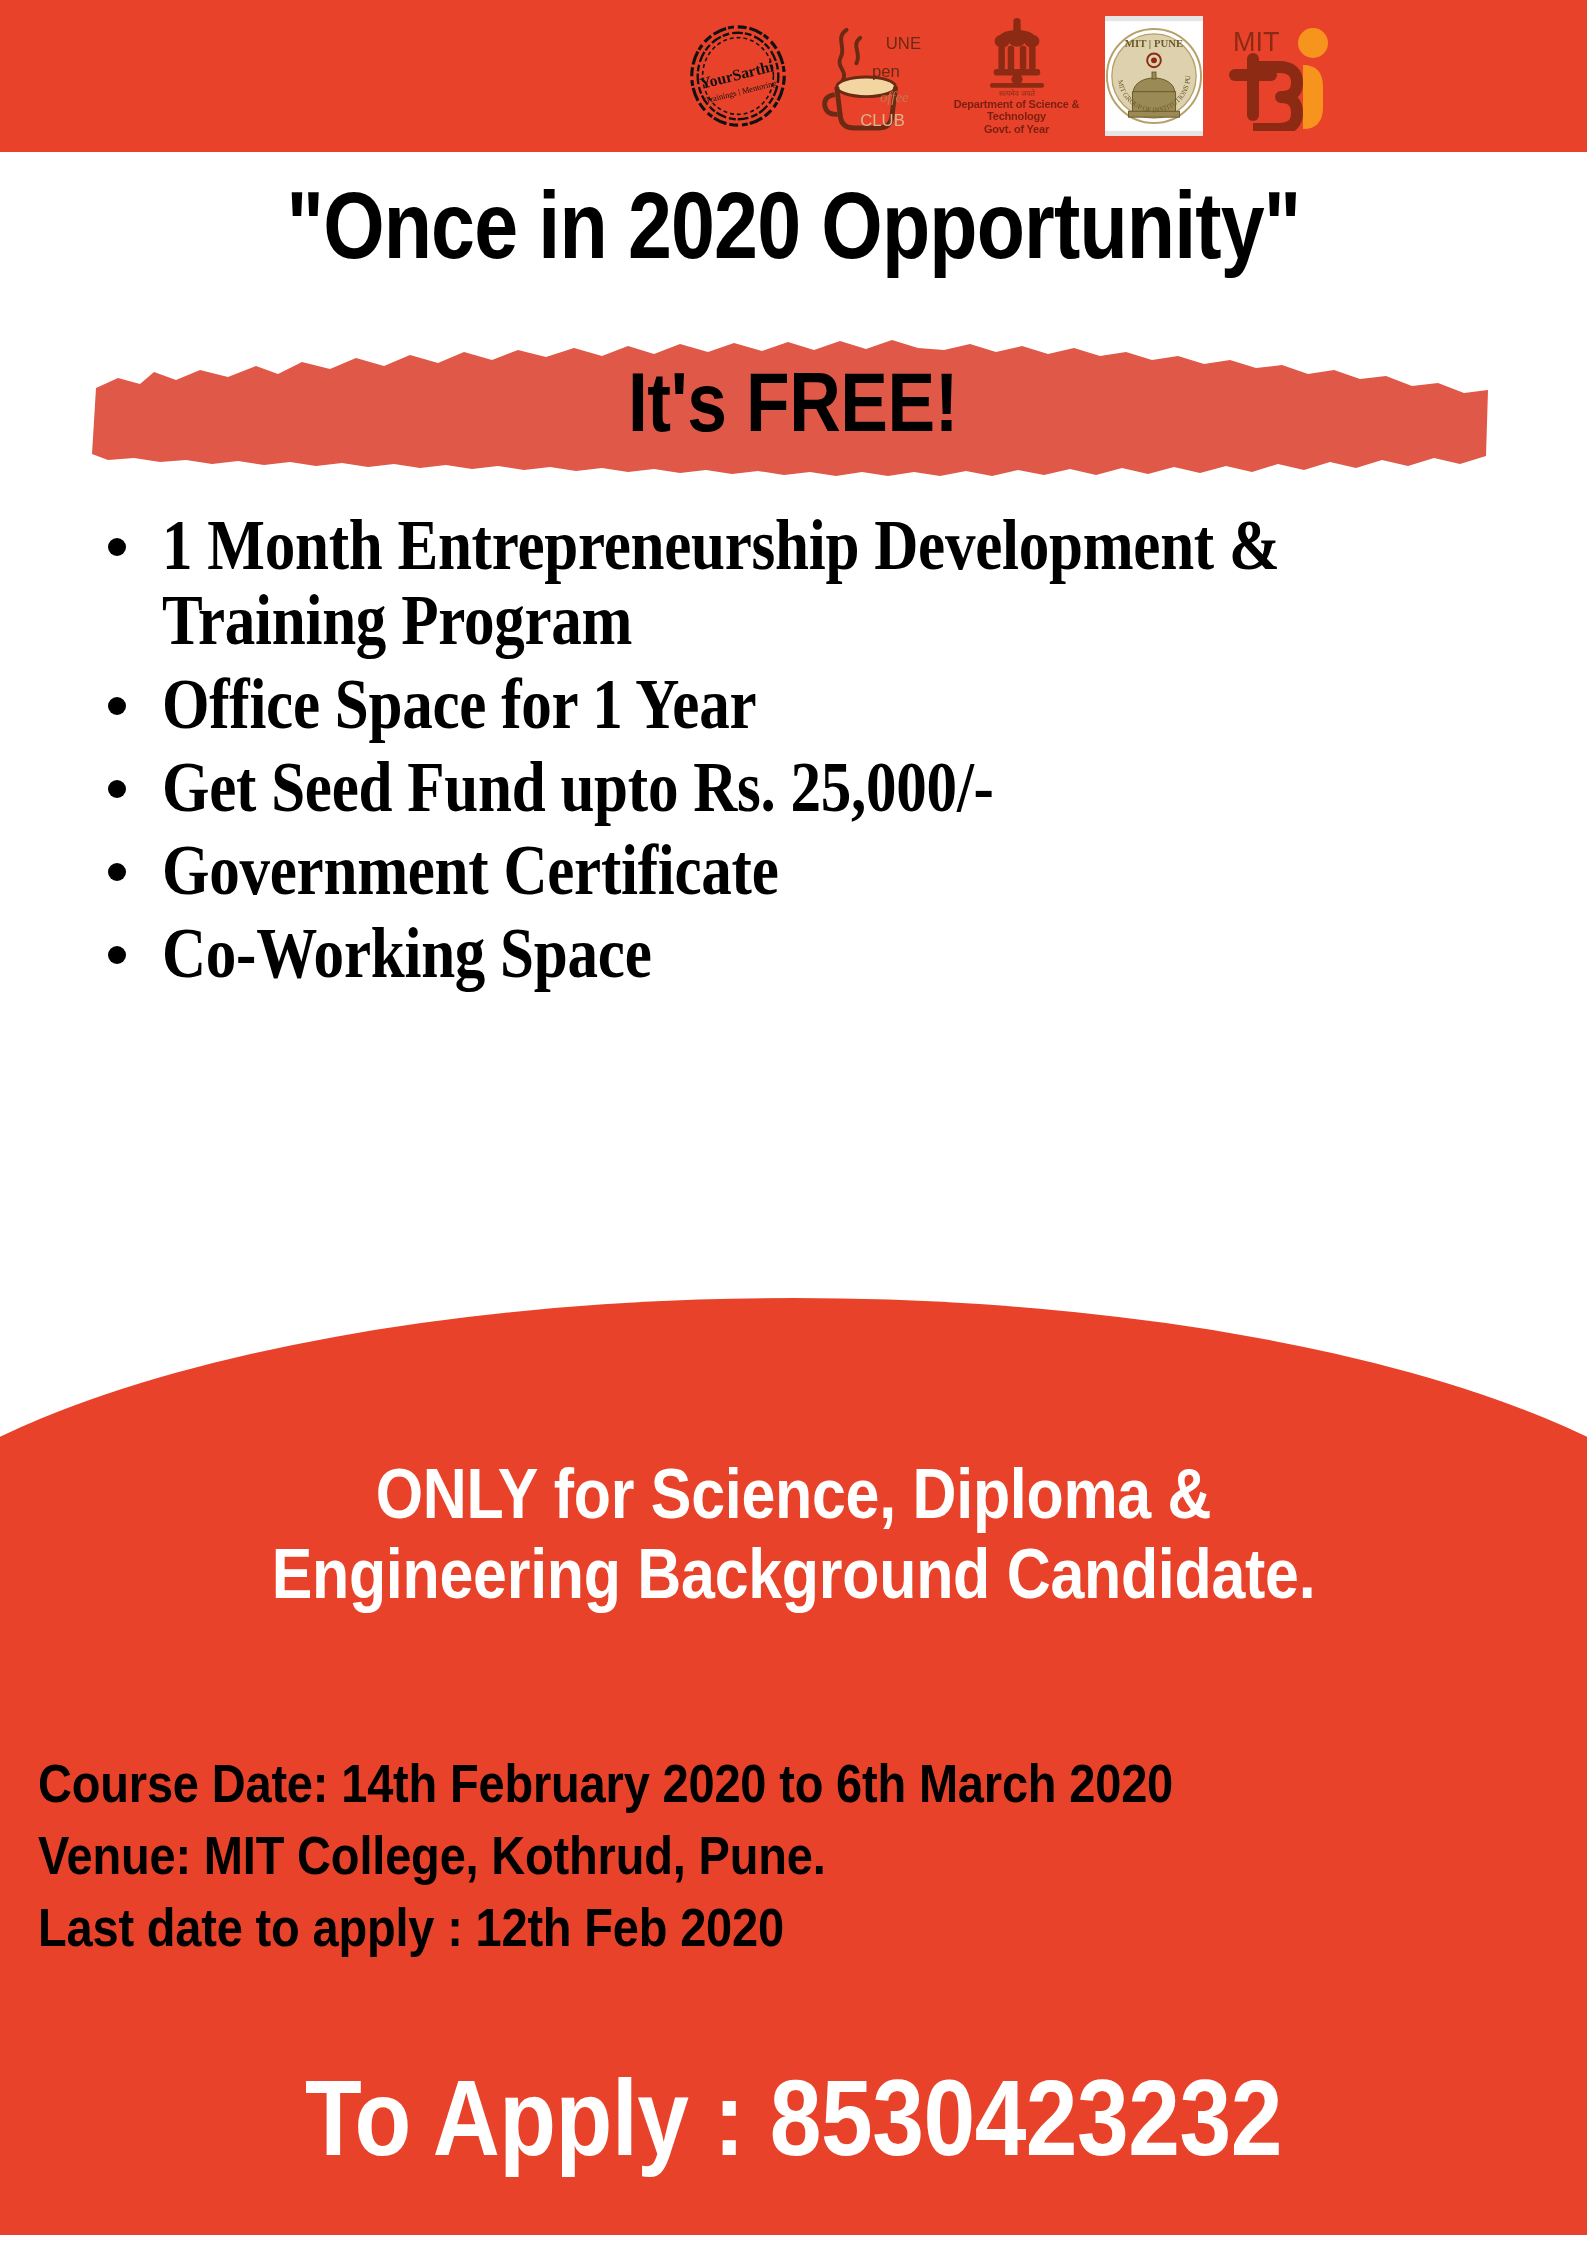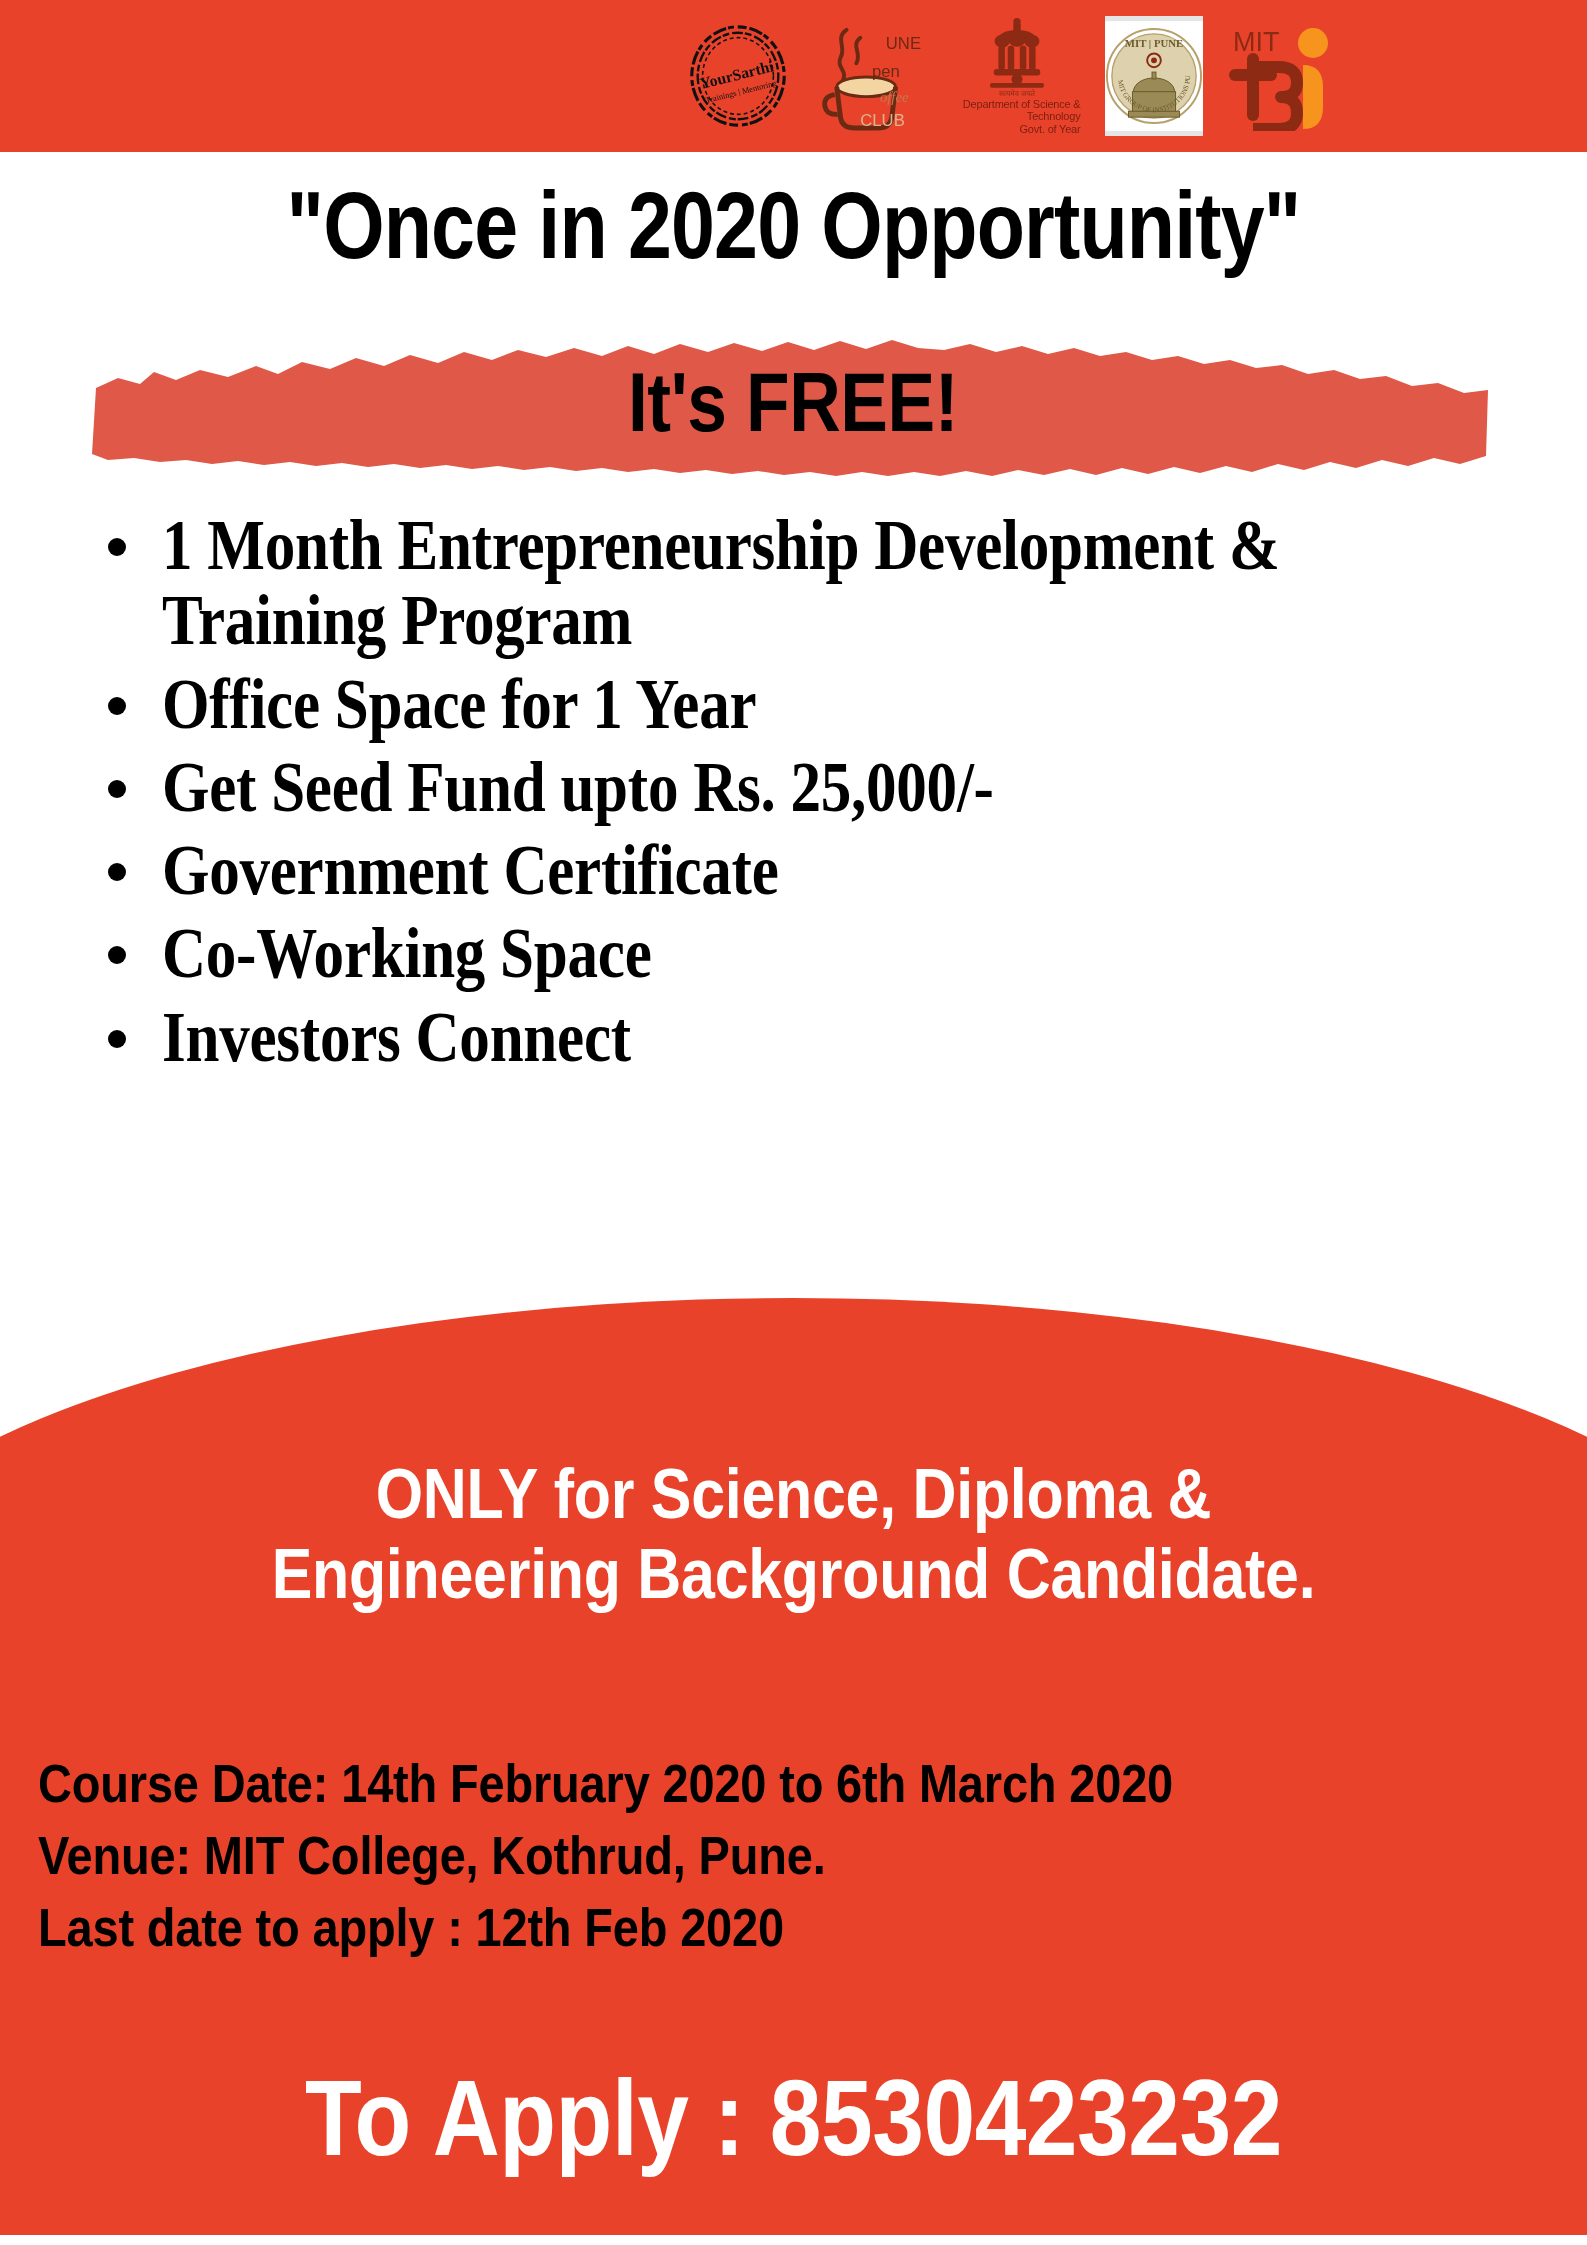--- a/index.html
+++ b/index.html
@@ -55,22 +55,22 @@
   
   .logo-dst {
     width: 128px;
     height: 124px;
     flex-direction: column;
   }
   .dst-caption {
     font-size: 11px;
     line-height: 1.15;
     color: #7c1f10;
-    text-align: right;
-    font-weight: normal;
+    text-align: center;
+    font-weight: bold;
     letter-spacing: -0.2px;
     margin-top: 1px;
   }
   
   .logo-mitpune {
     width: 98px;
     height: 120px;
     background: #e5e5e5;
   }
   
@@ -376,24 +376,20 @@
       <span class="bullet-text">Get Seed Fund upto Rs. 25,000/-</span>
     </li>
     <li class="bullet-item">
       <span class="bullet-dot"></span>
       <span class="bullet-text">Government Certificate</span>
     </li>
     <li class="bullet-item">
       <span class="bullet-dot"></span>
       <span class="bullet-text">Co-Working Space</span>
     </li>
-    <li class="bullet-item">
-      <span class="bullet-dot"></span>
-      <span class="bullet-text">Investors Connect</span>
-    </li>
   </ul>
 
   <div class="dome-panel"></div>
   <div class="bottom-block"></div>
 
   <div class="only-heading">
     <div>ONLY for Science, Diploma &amp;</div>
     <div>Engineering Background Candidate.</div>
   </div>
 

